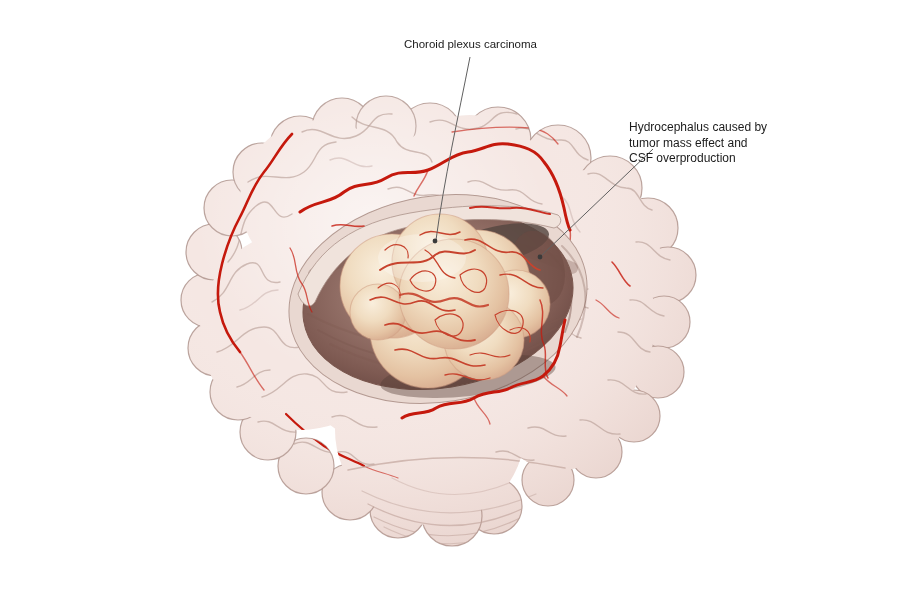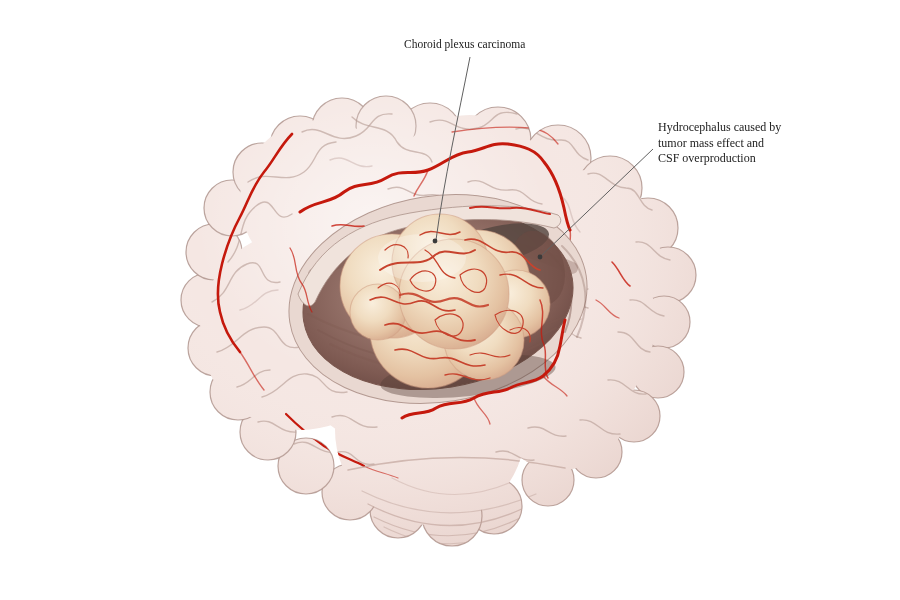--- a/index.html
+++ b/index.html
@@ -10,21 +10,21 @@
     --artery:#c5190d;
     --cut-surface:#e9d8d1;
     --cavity-rim:#7a574e;
     --tumor-vessel:#c7432e;
     --cerebellum-line:#c2a59d;
     --leader:#606060;
     --label-text:#1b1b1b;
   }
   html,body{margin:0;padding:0;}
   body{background:var(--background);font-family:"Liberation Sans",sans-serif;}
-  .stage{position:relative;width:900px;height:600px;background:var(--background);overflow:hidden;font-family:Liberation Serif, serif;}
+  .stage{position:relative;width:900px;height:600px;background:var(--background);overflow:hidden;}
   .stage svg{position:absolute;left:0;top:0;}
 
   
   .pc{fill:var(--brain-surface);stroke:var(--brain-outline);stroke-width:1.2;stroke-opacity:.85;}
   .ic{fill:var(--brain-surface);stroke:none;}
   .sulcus{fill:none;stroke:var(--sulci);stroke-width:1.4;stroke-linecap:round;opacity:.62;}
   .sulcus-soft{opacity:.38;}
   .artery{fill:none;stroke:var(--artery);stroke-linecap:round;}
   .cav-arc{fill:none;stroke:#7d5950;stroke-linecap:round;}
   .tc{fill:url(#gTumor);stroke:#cf9f84;stroke-width:1.1;stroke-opacity:.55;}
@@ -262,18 +262,18 @@
   <g>
     <path class="leader" d="M470,57 C458,118 444,180 436,240"></path>
     <circle class="leader-dot" cx="435" cy="241" r="2.4"></circle>
     <line class="leader" x1="653" y1="149" x2="541" y2="256"></line>
     <circle class="leader-dot" cx="540" cy="257" r="2.4"></circle>
   </g>
 </svg>
 
 <div class="anno one-line" style="left:404px;top:37px;">Choroid plexus carcinoma</div>
 
-<div class="anno" style="left:658px;top:120px;">
+<div class="anno" style="left:629px;top:120px;">
   <div>Hydrocephalus caused by</div>
   <div>tumor mass effect and</div>
   <div>CSF overproduction</div>
 </div>
 </div>
 
 </body></html>

